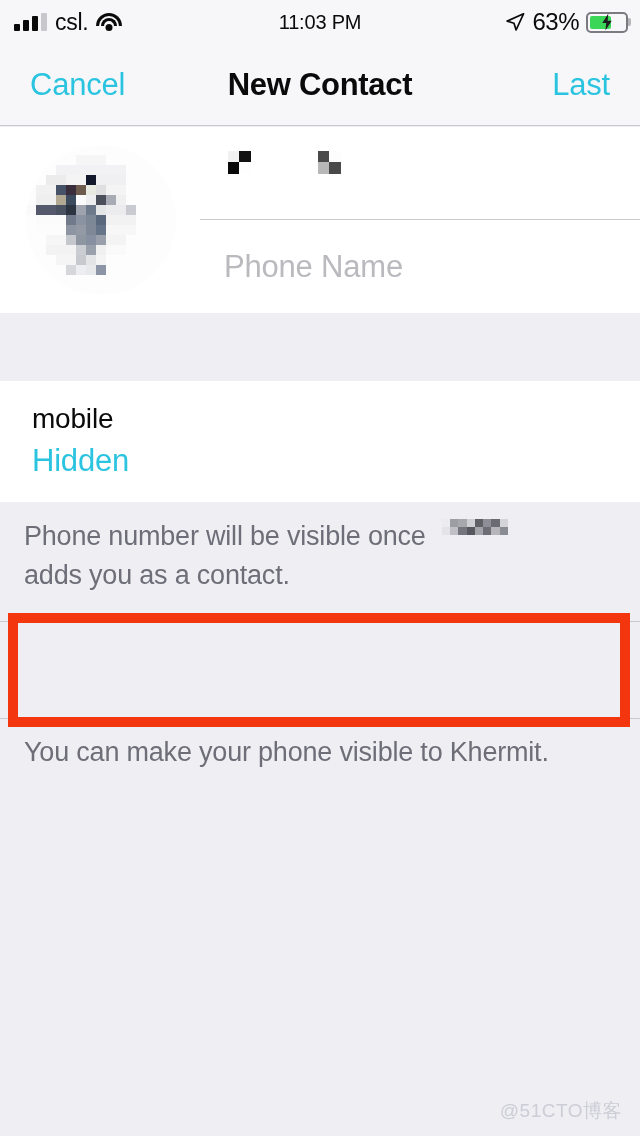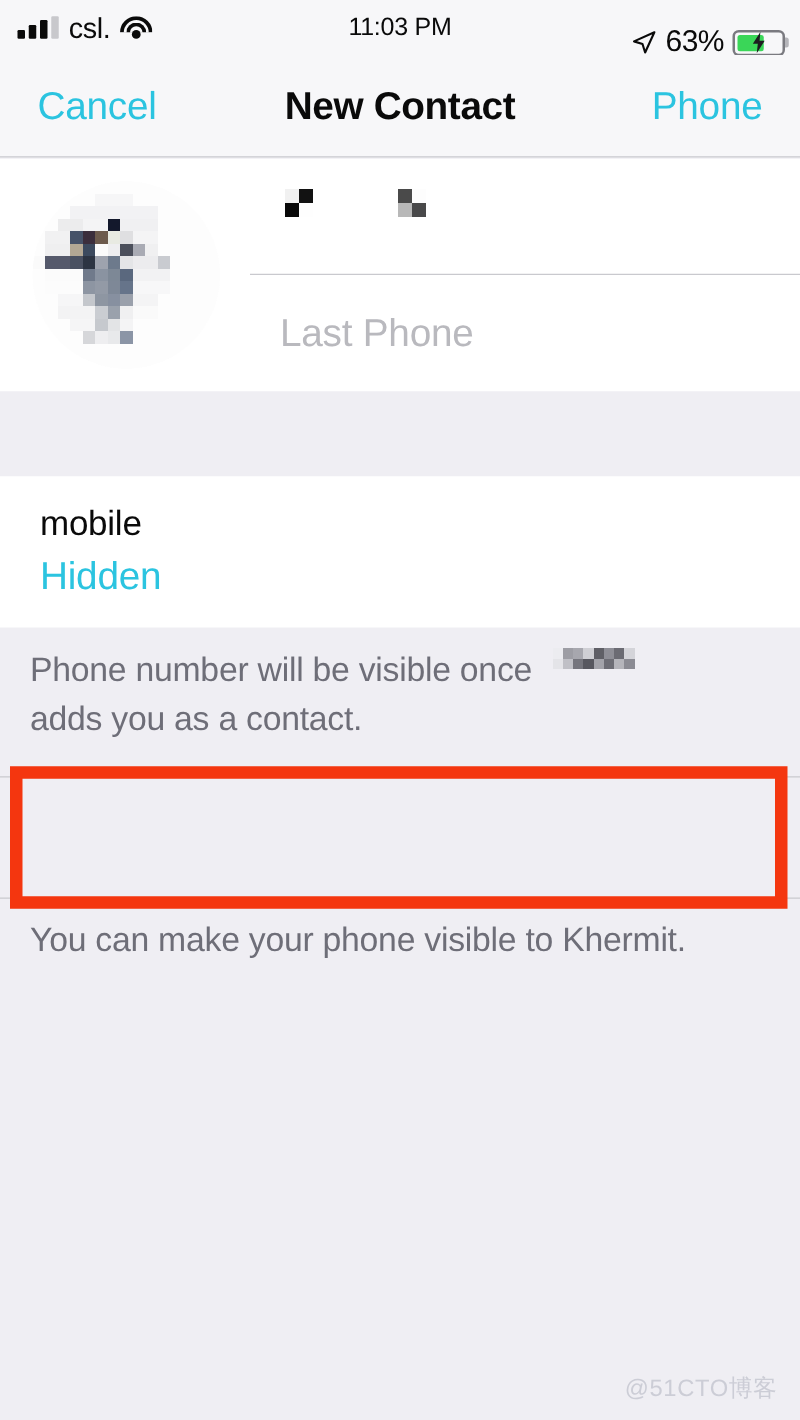--- a/index.html
+++ b/index.html
@@ -44,21 +44,21 @@
   .wifi .w3 {
     width:7px; height:7px; top:11px; border:none;
     background:#0a0a0a; border-radius:50%;
   }
   .sb-time {
     position:absolute; left:0; right:0; top:0; height:44px;
     display:flex; align-items:center; justify-content:center;
     font-size:20px; color:#0a0a0a; letter-spacing:-0.2px;
   }
   .sb-right {
-    position:absolute; right:12px; top:12px; height:44px;
+    position:absolute; right:12px; top:0; height:44px;
     display:flex; align-items:center; gap:7px;text-align:center;
   }
   .loc-arrow { width:20px; height:20px; }
   .batt-pct { font-size:24px; color:#0a0a0a; letter-spacing:-0.5px; }
   .battery {
     position:relative; width:42px; height:21px;
     border:2px solid #7a7a80; border-radius:5px;
     padding:2px; display:flex; align-items:center;
   }
   .battery::after {
@@ -220,21 +220,21 @@
         <svg class="bolt" viewBox="0 0 12 18">
           <path d="M7.4 0 L1 10 L5.2 10 L4.3 18 L11 7.6 L6.7 7.6 Z" fill="#1d1d20"></path>
         </svg>
       </div>
     </div>
   </div>
 
   <div class="navbar">
     <button class="nav-btn nav-cancel">Cancel</button>
     <div class="nav-title">New Contact</div>
-    <button class="nav-btn nav-done">Phone</button>
+    <button class="nav-btn nav-done">Last</button>
   </div>
 
   <div class="card name-card">
 
     <div class="avatar">
       <svg viewBox="0 0 15 15" shape-rendering="crispEdges">
         <rect width="15" height="15" fill="#fdfdfd"></rect>
         <rect x="5" y="1" width="3" height="1" fill="#f6f6f7"></rect>
         <rect x="3" y="2" width="7" height="1" fill="#f2f2f4"></rect>
         <rect x="2" y="3" width="2" height="1" fill="#ececed"></rect>
@@ -313,21 +313,21 @@
             <rect width="3" height="3" fill="#ffffff"></rect>
             <rect x="0" y="0" width="1" height="1" fill="#4a4a4a"></rect>
             <rect x="1" y="0" width="1" height="1" fill="#fdfdfd"></rect>
             <rect x="0" y="1" width="1" height="1" fill="#b8b8b8"></rect>
             <rect x="1" y="1" width="1" height="1" fill="#49494a"></rect>
           </svg>
         </div>
         <div class="field-underline"></div>
       </div>
       <div class="field-row">
-        <div class="field-text">Last Phone</div>
+        <div class="field-text">Phone Name</div>
       </div>
     </div>
   </div>
 
   <div class="card phone-card">
     <div class="phone-label">mobile</div>
     <div class="phone-value">Hidden</div>
   </div>
 
   <div class="footer-note note1">

